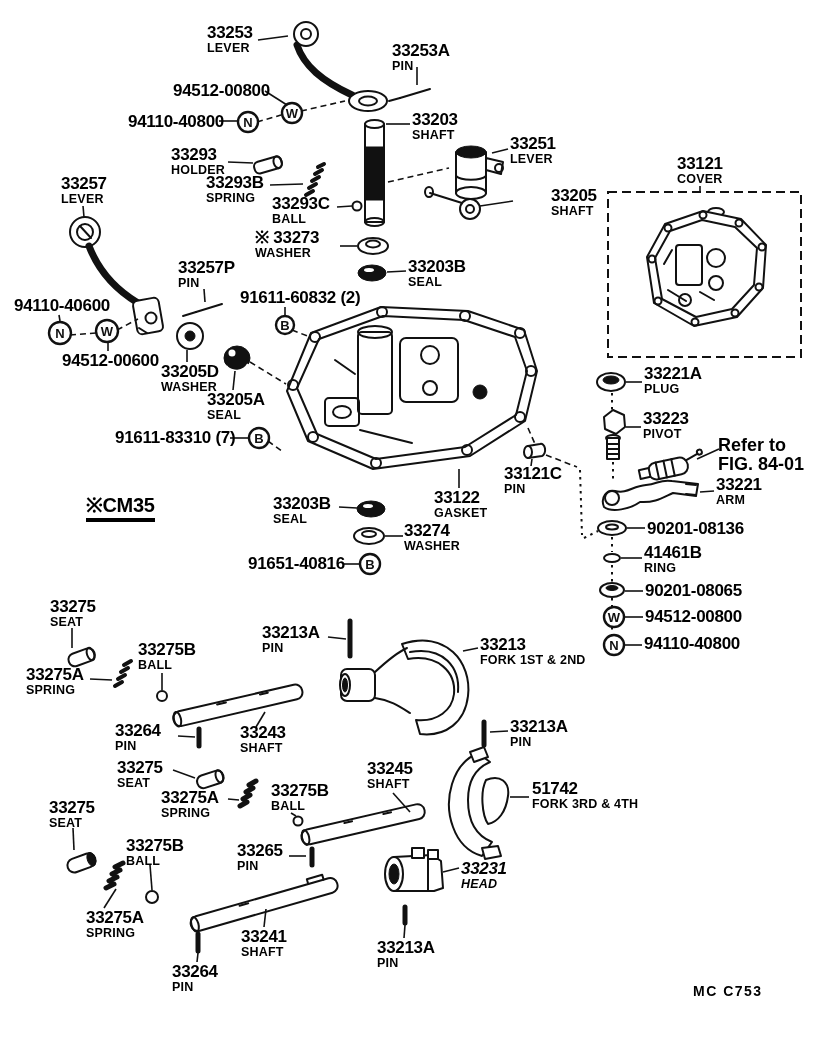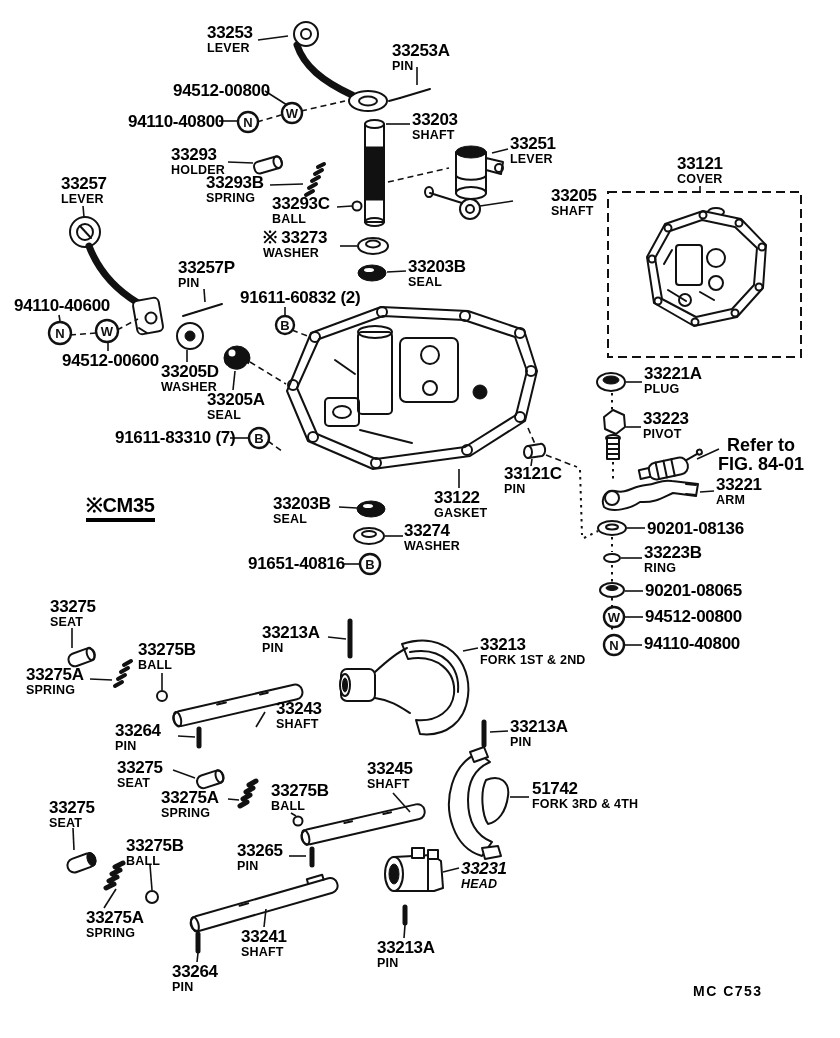--- a/index.html
+++ b/index.html
@@ -20,21 +20,21 @@
   .coilh{stroke:#111;stroke-width:5;fill:none;stroke-linecap:round;}
   .mk{fill:#fff;stroke:#111;stroke-width:2.4;}
   .mkt{fill:#111;font-family:"Liberation Sans",sans-serif;font-weight:bold;font-size:13px;
        text-anchor:middle;dominant-baseline:central;}
   #label-layer{position:absolute;left:0;top:0;width:828px;height:1038px;}
   .lbl{position:absolute;color:#000;font-weight:bold;line-height:1.04;letter-spacing:-0.3px;
        white-space:nowrap;}
   .lbl .num{font-size:17px;}
   .lbl .cap{font-size:12.5px;letter-spacing:0.2px;}
   .lbl.model .num{font-size:20px;border-bottom:4px solid #000;padding-bottom:2px;}
-  .lbl.refer .num,.lbl.refer .cap{font-size:18px;letter-spacing:0;text-align:center;}
+  .lbl.refer .num,.lbl.refer .cap{font-size:18px;letter-spacing:0;}
   .lbl.footer .num{font-size:14px;letter-spacing:1.5px;}
 </style>
 </head>
 <body>
 
 <div class="stage">
 
 <svg id="art" width="840" height="1038" viewBox="0 0 840 1038">
 
   <g>
@@ -463,21 +463,21 @@
       <div class="lbl" style="left: 178px; top: 259px;">
         <div class="num">33257P</div>
         <div class="cap">PIN</div>
       </div>
       <div class="lbl" style="left: 14px; top: 297px;">
         <div class="num">94110-40600</div>
       </div>
       <div class="lbl" style="left: 62px; top: 352px;">
         <div class="num">94512-00600</div>
       </div>
-      <div class="lbl" style="left: 263px; top: 229px;">
+      <div class="lbl" style="left: 255px; top: 229px;">
         <div class="num">※ 33273</div>
         <div class="cap">WASHER</div>
       </div>
       <div class="lbl" style="left: 408px; top: 258px;">
         <div class="num">33203B</div>
         <div class="cap">SEAL</div>
       </div>
       <div class="lbl" style="left: 240px; top: 289px;">
         <div class="num">91611-60832 (2)</div>
       </div>
@@ -527,21 +527,21 @@
         <div class="cap">FIG. 84-01</div>
       </div>
       <div class="lbl" style="left: 716px; top: 476px;">
         <div class="num">33221</div>
         <div class="cap">ARM</div>
       </div>
       <div class="lbl" style="left: 647px; top: 520px;">
         <div class="num">90201-08136</div>
       </div>
       <div class="lbl" style="left: 644px; top: 544px;">
-        <div class="num">33223B</div>
+        <div class="num">41461B</div>
         <div class="cap">RING</div>
       </div>
       <div class="lbl" style="left: 645px; top: 582px;">
         <div class="num">90201-08065</div>
       </div>
       <div class="lbl" style="left: 645px; top: 608px;">
         <div class="num">94512-00800</div>
       </div>
       <div class="lbl" style="left: 644px; top: 635px;">
         <div class="num">94110-40800</div>
@@ -563,21 +563,21 @@
         <div class="cap">PIN</div>
       </div>
       <div class="lbl" style="left: 480px; top: 636px;">
         <div class="num">33213</div>
         <div class="cap">FORK 1ST &amp; 2ND</div>
       </div>
       <div class="lbl" style="left: 115px; top: 722px;">
         <div class="num">33264</div>
         <div class="cap">PIN</div>
       </div>
-      <div class="lbl" style="left: 240px; top: 700px; margin-left: 36px;">
+      <div class="lbl" style="left: 240px; top: 724px;">
         <div class="num">33243</div>
         <div class="cap">SHAFT</div>
       </div>
       <div class="lbl" style="left: 510px; top: 718px;">
         <div class="num">33213A</div>
         <div class="cap">PIN</div>
       </div>
       <div class="lbl" style="left: 117px; top: 759px;">
         <div class="num">33275</div>
         <div class="cap">SEAT</div>

